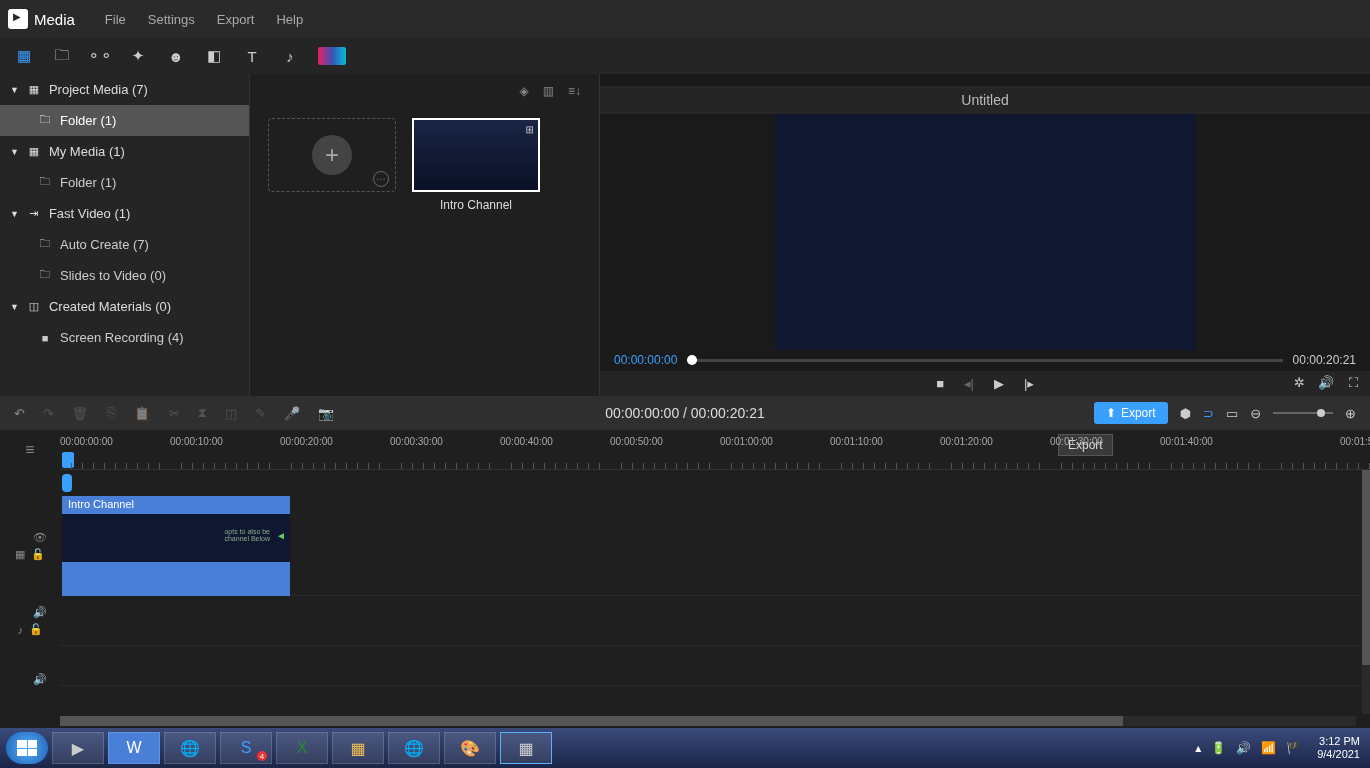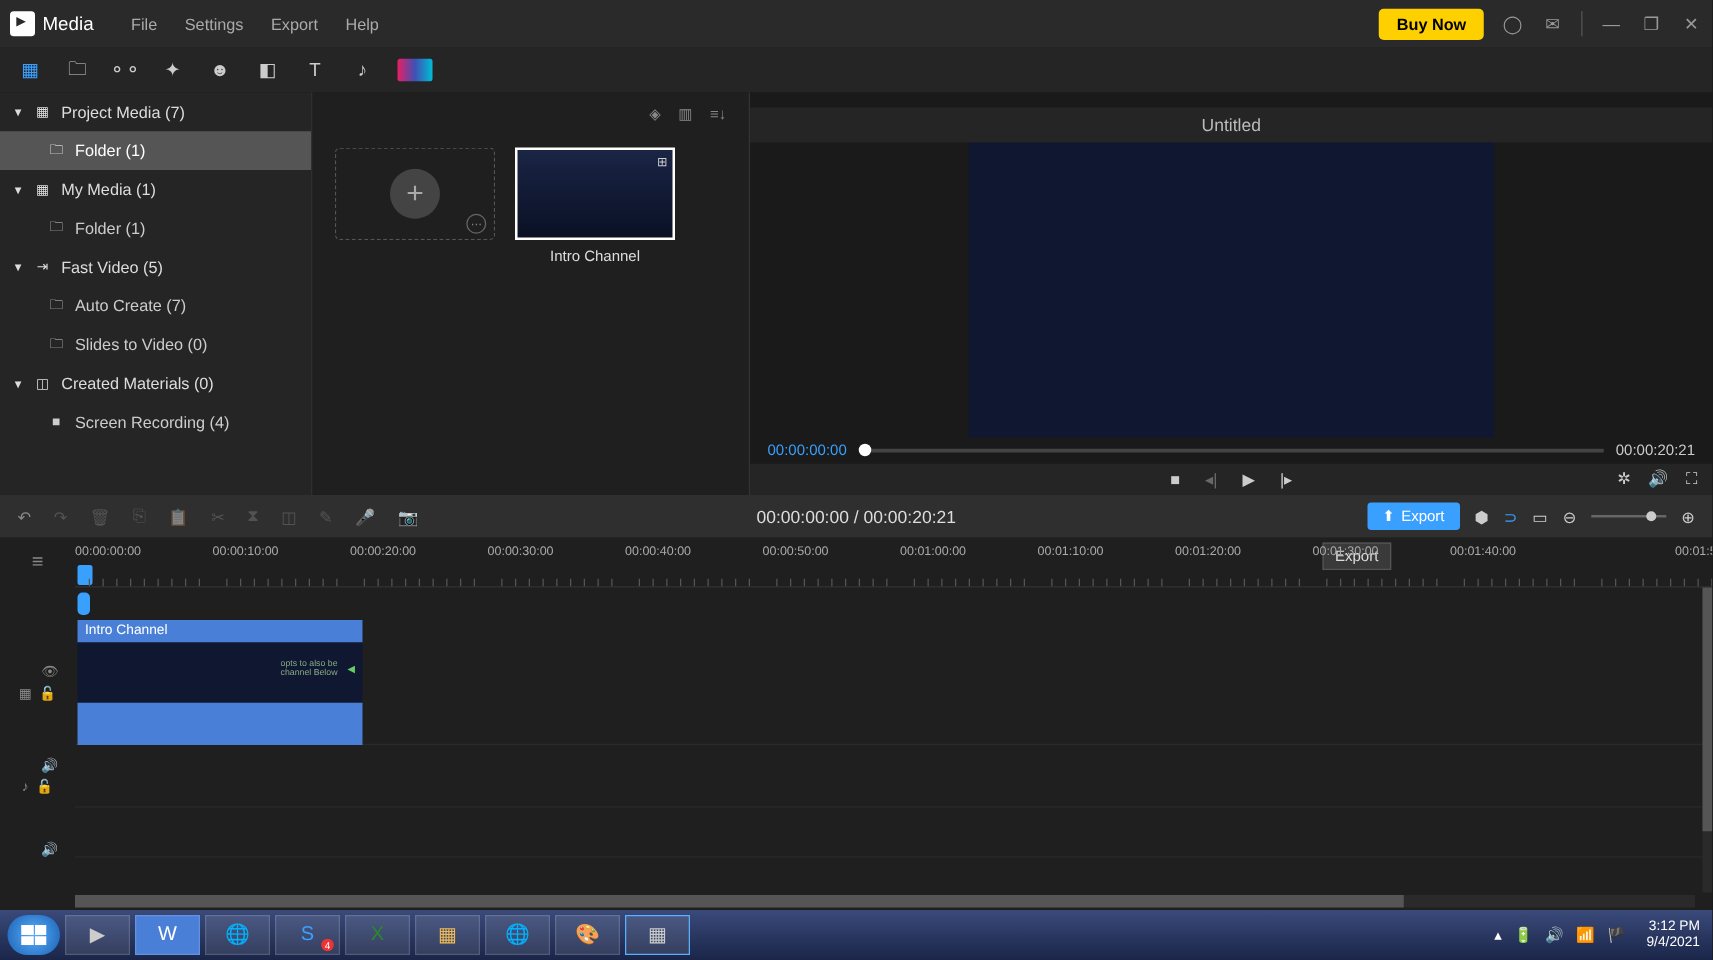--- a/index.html
+++ b/index.html
@@ -111,29 +111,20 @@
   <div class="logo">
     <div class="logo-icon"></div>
     <div class="logo-text">Media</div>
   </div>
   <div class="menu">
     <div class="menu-item">File</div>
     <div class="menu-item">Settings</div>
     <div class="menu-item">Export</div>
     <div class="menu-item">Help</div>
   </div>
-  <div class="titlebar-right">
-    <div class="buy-now">Buy Now</div>
-    <div class="title-icon">◯</div>
-    <div class="title-icon">✉</div>
-    <div class="title-divider"></div>
-    <div class="title-icon">—</div>
-    <div class="title-icon">❐</div>
-    <div class="title-icon">✕</div>
-  </div>
 </div>
 
 <div class="ribbon">
   <div class="rib-icon active">▦</div>
   <div class="rib-icon">🗀</div>
   <div class="rib-icon">⚬⚬</div>
   <div class="rib-icon">✦</div>
   <div class="rib-icon">☻</div>
   <div class="rib-icon">◧</div>
   <div class="rib-icon">T</div>
@@ -157,21 +148,21 @@
         <span class="sb-icon">▦</span>
         <span>My Media (1)</span>
       </div>
     <div class="sb-item">
         <span class="sb-icon">🗀</span>
         <span>Folder (1)</span>
       </div>
     <div class="sb-group">
         <span class="caret">▼</span>
         <span class="sb-icon">⇥</span>
-        <span>Fast Video (5)</span>
+        <span>Fast Video (1)</span>
       </div>
     <div class="sb-item">
         <span class="sb-icon">🗀</span>
         <span>Auto Create (7)</span>
       </div>
     <div class="sb-item">
         <span class="sb-icon">🗀</span>
         <span>Slides to Video (0)</span>
       </div>
     <div class="sb-group">

